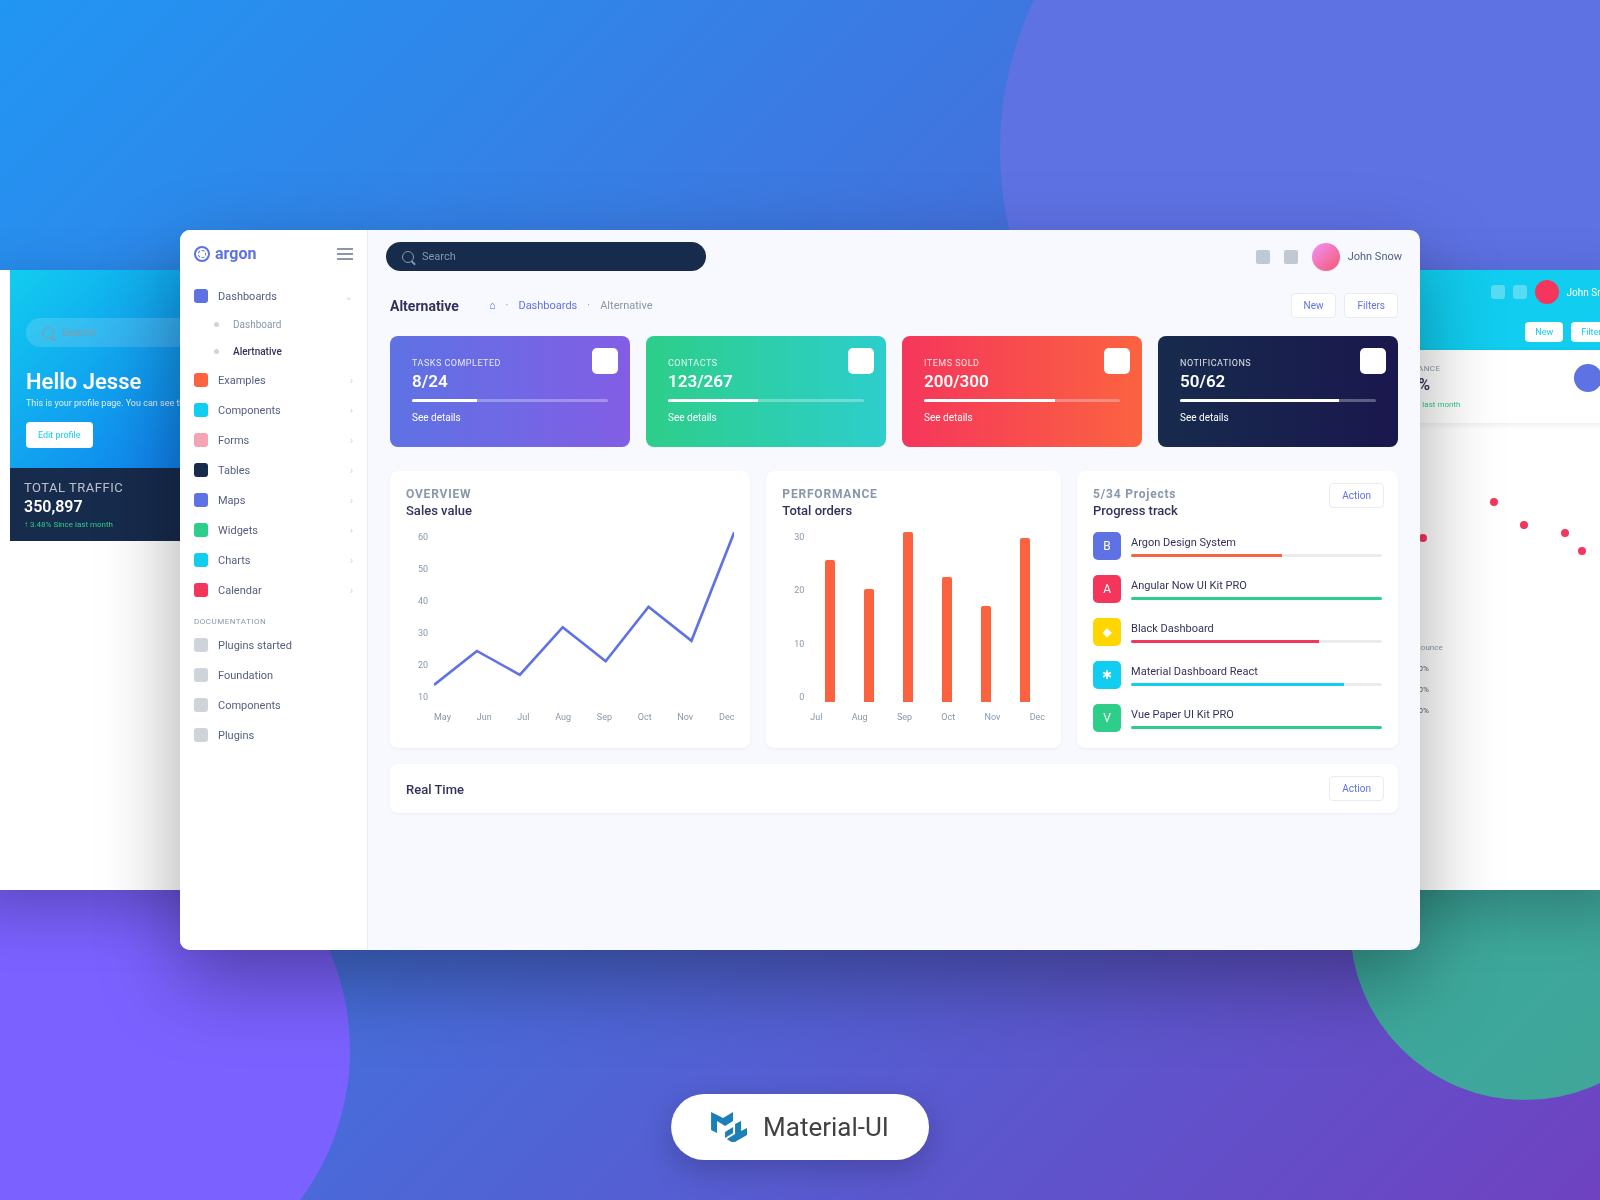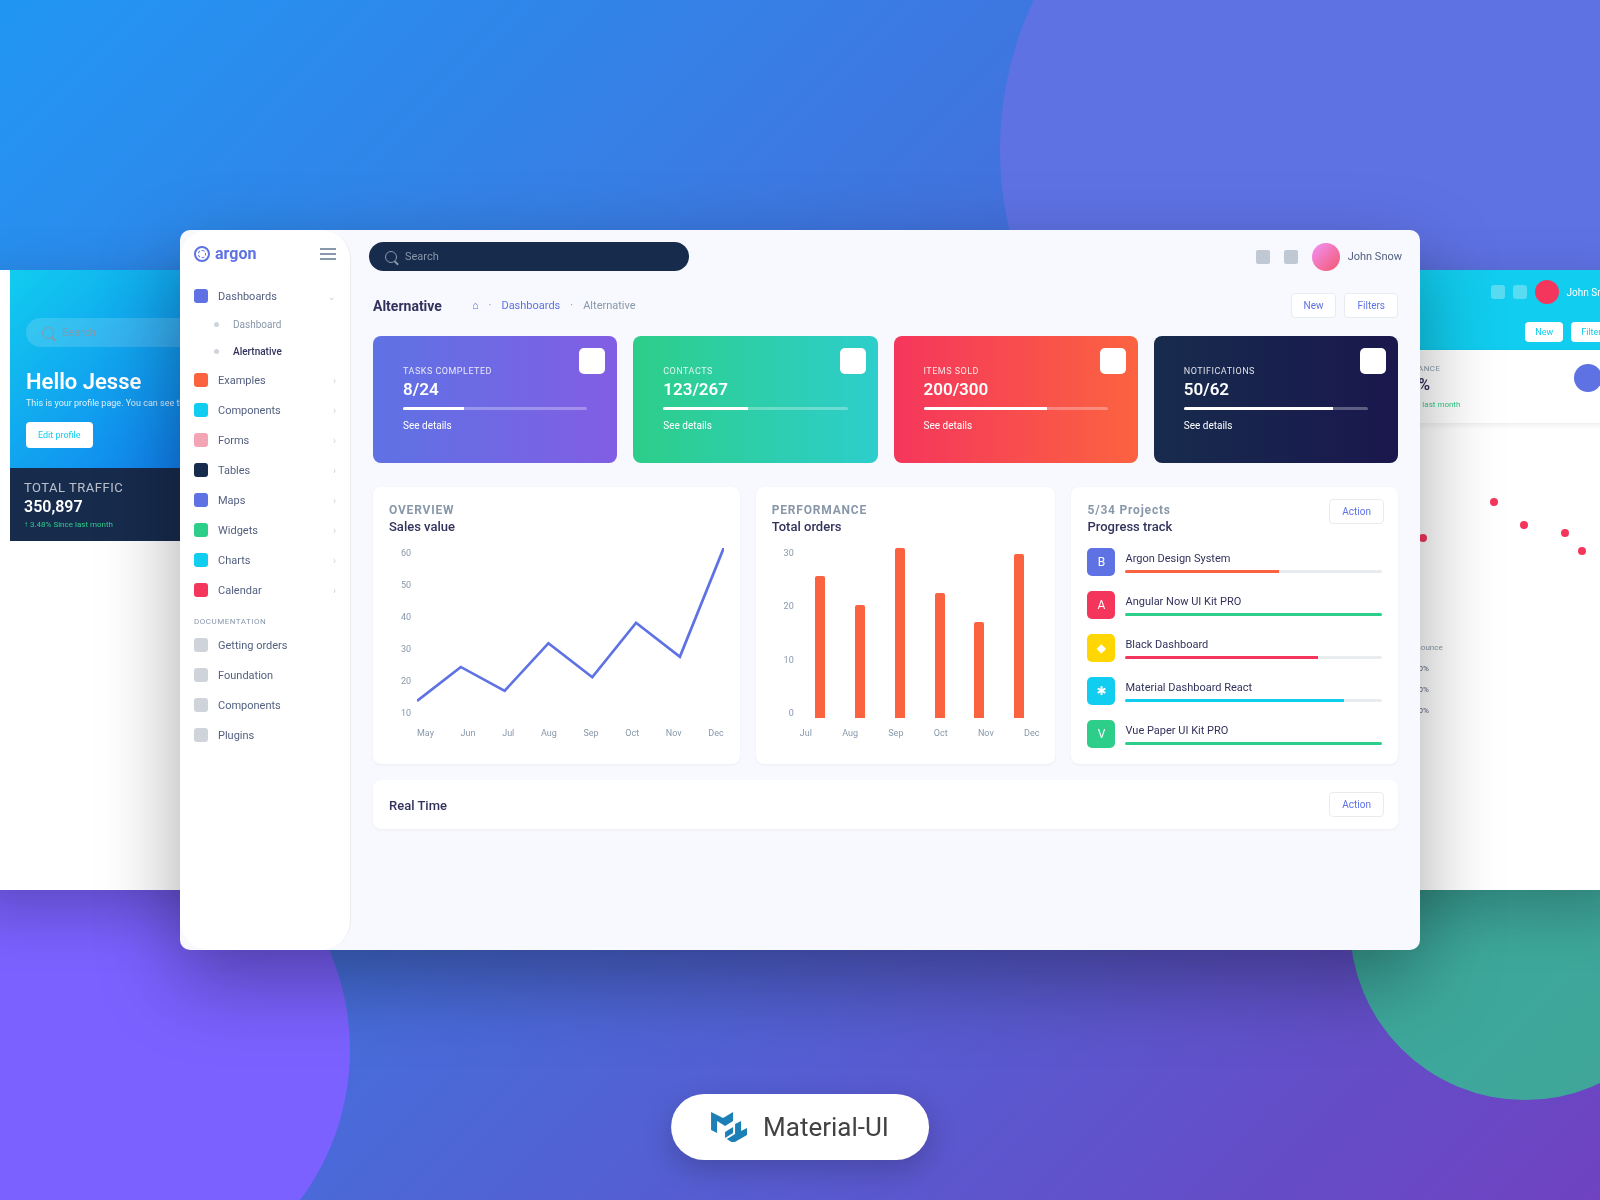--- a/index.html
+++ b/index.html
@@ -41,21 +41,21 @@
 .pr-card .delta { font-size:8px; color:#2dce89; margin-top:6px; }
 .pr-badge { position:absolute; right:14px; top:14px; width:28px; height:28px; border-radius:50%; background:#5e72e4; }
 .pr-map { margin:0 14px; background:#fff; border-radius:6px; height:180px; padding:12px; position:relative; }
 .map-dot { position:absolute; width:8px; height:8px; background:#f5365c; border-radius:50%; }
 .pr-table { margin:12px 14px; background:#fff; border-radius:6px; padding:10px 12px; font-size:8px; color:#8898aa; }
 .pr-table .hdr, .pr-table .row { display:flex; gap:20px; padding:6px 0; }
 .pr-table .row { color:#525f7f; }
 
 
 .panel-main { position:absolute; left:20px; right:20px; top:0; bottom:0; background:#f8f9fe; border-radius:10px; box-shadow:0 30px 80px rgba(0,0,0,.35); overflow:hidden; display:flex; }
-.sidebar { width:171px; background:#fff; height:100%; border-right:1px solid #e9ecef; display:flex; flex-direction:column;border-radius:29px; }
+.sidebar { width:188px; background:#fff; height:100%; border-right:1px solid #e9ecef; display:flex; flex-direction:column; }
 .sb-top { display:flex; align-items:center; justify-content:space-between; padding:14px 14px; }
 .brand { color:#5e72e4; font-weight:700; font-size:16px; display:flex; align-items:center; gap:5px; }
 .brand-icn { width:16px; height:16px; border-radius:50%; border:2px solid #5e72e4; position:relative; }
 .brand-icn::before{content:"";position:absolute;inset:2px;border:1px dashed #5e72e4;border-radius:50%;}
 .burger { width:16px; display:flex; flex-direction:column; gap:3px; }
 .burger span { height:2px; background:#8898aa; }
 .nav { flex:1; overflow:auto; padding:4px 0; }
 .nav-item { display:flex; align-items:center; gap:10px; padding:8px 14px; font-size:11px; color:#525f7f; cursor:pointer; position:relative;}
 .nav-item.active { color:#5e72e4; }
 .nav-item.sub { padding-left:34px; font-size:10px; color:#8898aa; }
@@ -80,21 +80,21 @@
 .crumbs h3 { font-size:14px; color:#32325d; margin-right:20px; }
 .crumbs .home { color:#5e72e4; }
 .crumbs .link { color:#5e72e4; }
 .crumbs .sep { color:#8898aa; }
 .crumbs .cur { color:#8898aa; }
 .crumbs-right { margin-left:auto; display:flex; gap:8px; }
 .btn { font-size:10px; padding:6px 12px; border-radius:4px; background:#fff; color:#5e72e4; border:1px solid #e9ecef; cursor:pointer;}
 .btn.primary { background:#5e72e4; color:#fff; border:none; }
 
 .kpis { display:flex; gap:16px; padding:8px 22px; }
-.kpi { flex:1; border-radius:8px; padding:30px; color:#fff; position:relative; }
+.kpi { flex:1; border-radius:8px; padding:22px; color:#fff; position:relative; }
 .kpi .lbl { font-size:9px; letter-spacing:.5px; opacity:.85; }
 .kpi .val { font-size:17px; font-weight:600; margin:3px 0 8px; }
 .kpi .bar { height:3px; background:rgba(255,255,255,.3); border-radius:2px; overflow:hidden; }
 .kpi .bar span { display:block; height:100%; background:#fff; }
 .kpi .link { font-size:10px; margin-top:10px; display:inline-block; }
 .kpi .mini { position:absolute; top:12px; right:12px; width:26px; height:26px; background:#fff; border-radius:5px; }
 .kpi1 { background:linear-gradient(90deg,#5e72e4,#825ee4); }
 .kpi2 { background:linear-gradient(90deg,#2dce89,#2dcecc); }
 .kpi3 { background:linear-gradient(90deg,#f5365c,#fb6340); }
 .kpi4 { background:linear-gradient(90deg,#172b4d,#1a174d); }
@@ -278,21 +278,21 @@
             <span class="chev">›</span>
           </div>
           <div class="nav-item">
             <span class="icn" style="background:#f5365c"></span>
             <span>Calendar</span>
             <span class="chev">›</span>
           </div>
           <div class="nav-hd">DOCUMENTATION</div>
           <div class="nav-item">
             <span class="icn" style="background:#ced4da"></span>
-            <span>Getting orders</span>
+            <span>Plugins started</span>
           </div>
           <div class="nav-item">
             <span class="icn" style="background:#ced4da"></span>
             <span>Foundation</span>
           </div>
           <div class="nav-item">
             <span class="icn" style="background:#ced4da"></span>
             <span>Components</span>
           </div>
           <div class="nav-item">

